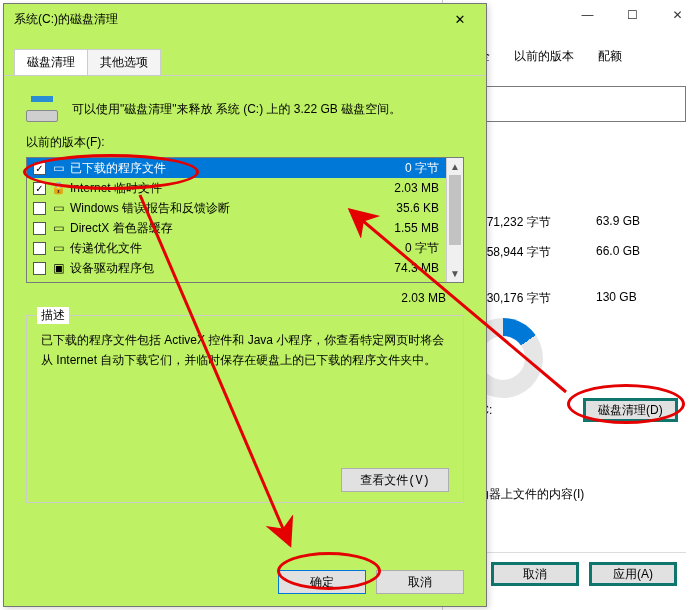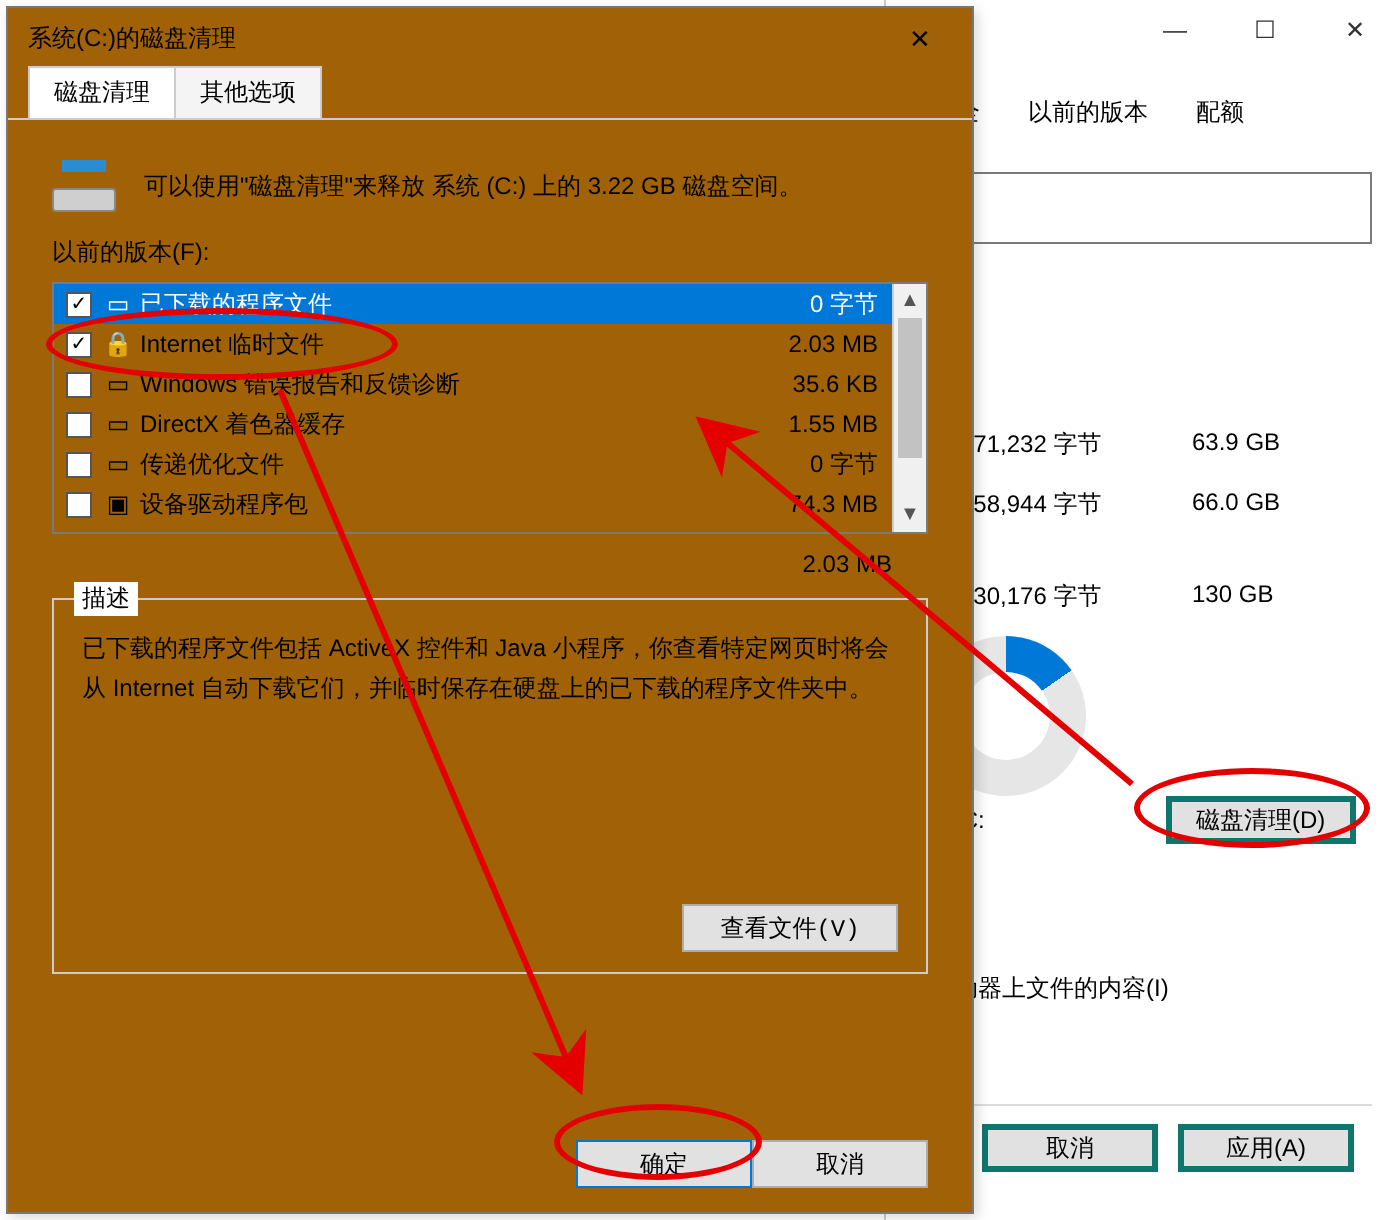--- a/index.html
+++ b/index.html
@@ -19,25 +19,25 @@
            background: conic-gradient(#0078d7 0 55deg, #e6e6e6 55deg 360deg); }
   .donut::after { content:""; position:absolute; left:18px; top:18px; width:44px; height:44px; background:#fff; border-radius:50%; }
   .drive-label { position:absolute; left:22px; top:402px; font-size:12px; }
   .bg-btn { position:absolute; background:#e1e1e1; border:3px solid #0f766e; height:24px; display:flex; align-items:center; justify-content:center; padding:0 12px; font-size:12px; }
   .bg-dc { left:140px; top:398px; }
   .bg-text2 { position:absolute; top:486px; left:22px; font-size:12px; }
   .bg-botrow { position:absolute; left:0; right:14px; top:552px; height:1px; background:#ddd; }
   .bg-bb { top:562px; width:88px; }
 
   
-  .dlg { position:absolute; left:3px; top:3px; width:484px; height:604px; background:#a16207; border:1px solid #777; box-shadow:2px 2px 6px rgba(0,0,0,.15); }
+  .dlg { position:absolute; left:3px; top:3px; width:484px; height:604px; background:#bef264; border:1px solid #777; box-shadow:2px 2px 6px rgba(0,0,0,.15); }
   .dlg-title { height:30px; display:flex; align-items:center; padding:0 6px 0 10px; }
   .dlg-title-text { flex:1; font-size:12px; }
   .dlg-close { width:40px; height:30px; display:flex; align-items:center; justify-content:center; font-size:13px; }
-  .tabstrip { height:24px; display:flex; align-items:flex-end; padding-left:10px; border-bottom:1px solid #ccc; margin-top:2px; }
+  .tabstrip { height:24px; display:flex; align-items:flex-end; padding-left:10px; border-bottom:1px solid #ccc; margin-top:18px; }
   .tab { padding:4px 12px; border:1px solid #ccc; border-bottom:none; background:#fff; margin-right:-1px; font-size:12px; }
   .tab.inactive { background:#f4f4f4; }
   .summary { display:flex; align-items:center; gap:14px; padding:20px 22px 8px; }
   .drive-icon { width:32px; height:26px; position:relative; }
   .drive-icon .brush { width:22px; height:6px; background:#2a8dd4; position:absolute; top:0; left:5px; }
   .drive-icon .body { width:32px; height:12px; background:#cfcfcf; border:1px solid #888; position:absolute; bottom:0; border-radius:2px; }
   .label-line { padding:4px 22px 6px; font-size:12px; }
   .filelist { margin:0 22px; border:1px solid #7a7a7a; height:126px; overflow:hidden; position:relative; }
   .fl-row { height:20px; display:flex; align-items:center; padding:0 58px 0 6px; position:relative; font-size:12px; }
   .fl-row.sel { background:#0078d7; color:#fff; }
@@ -46,21 +46,21 @@
   .fl-size { position:absolute; right:24px; }
   .fl-scroll { position:absolute; top:0; right:0; bottom:0; width:17px; background:#f0f0f0; border-left:1px solid #ccc; }
   .fl-sbtn { height:17px; display:flex; align-items:center; justify-content:center; color:#555; font-size:10px; }
   .fl-thumb { position:absolute; left:2px; right:2px; top:17px; height:70px; background:#c2c2c2; }
   .total-row { display:flex; padding:8px 22px 4px; font-size:12px; }
   .total-row .v { margin-left:auto; padding-right:18px; }
   .group { margin:6px 22px 0; border:1px solid #ccc; padding:14px 14px 50px; position:relative; height:188px; }
   .group-title { position:absolute; left:10px; top:-9px; background:#fff; padding:0 4px; font-size:12px; }
   .desc-text { font-size:12px; line-height:1.7; }
   .view-btn { position:absolute; right:14px; bottom:10px; background:#e1e1e1; border:1px solid #adadad; width:108px; height:24px; display:flex; align-items:center; justify-content:center; font-size:12px;font-family:Liberation Mono, monospace; }
-  .dlg-buttons { position:absolute; bottom:12px; right:22px; display:flex; }
+  .dlg-buttons { position:absolute; bottom:12px; right:22px; display:flex; gap:10px; }
   .dlg-btn { width:88px; height:24px; background:#e1e1e1; border:1px solid #adadad; display:flex; align-items:center; justify-content:center; font-size:12px; }
   .dlg-btn.def { border:1px solid #0078d7; }
 
   
   .anno-oval { position:absolute; border:3px solid #e40000; border-radius:50%; pointer-events:none; }
   svg.arrows { position:absolute; left:0; top:0; width:700px; height:610px; pointer-events:none; }
 </style>
 </head>
 <body>
 

